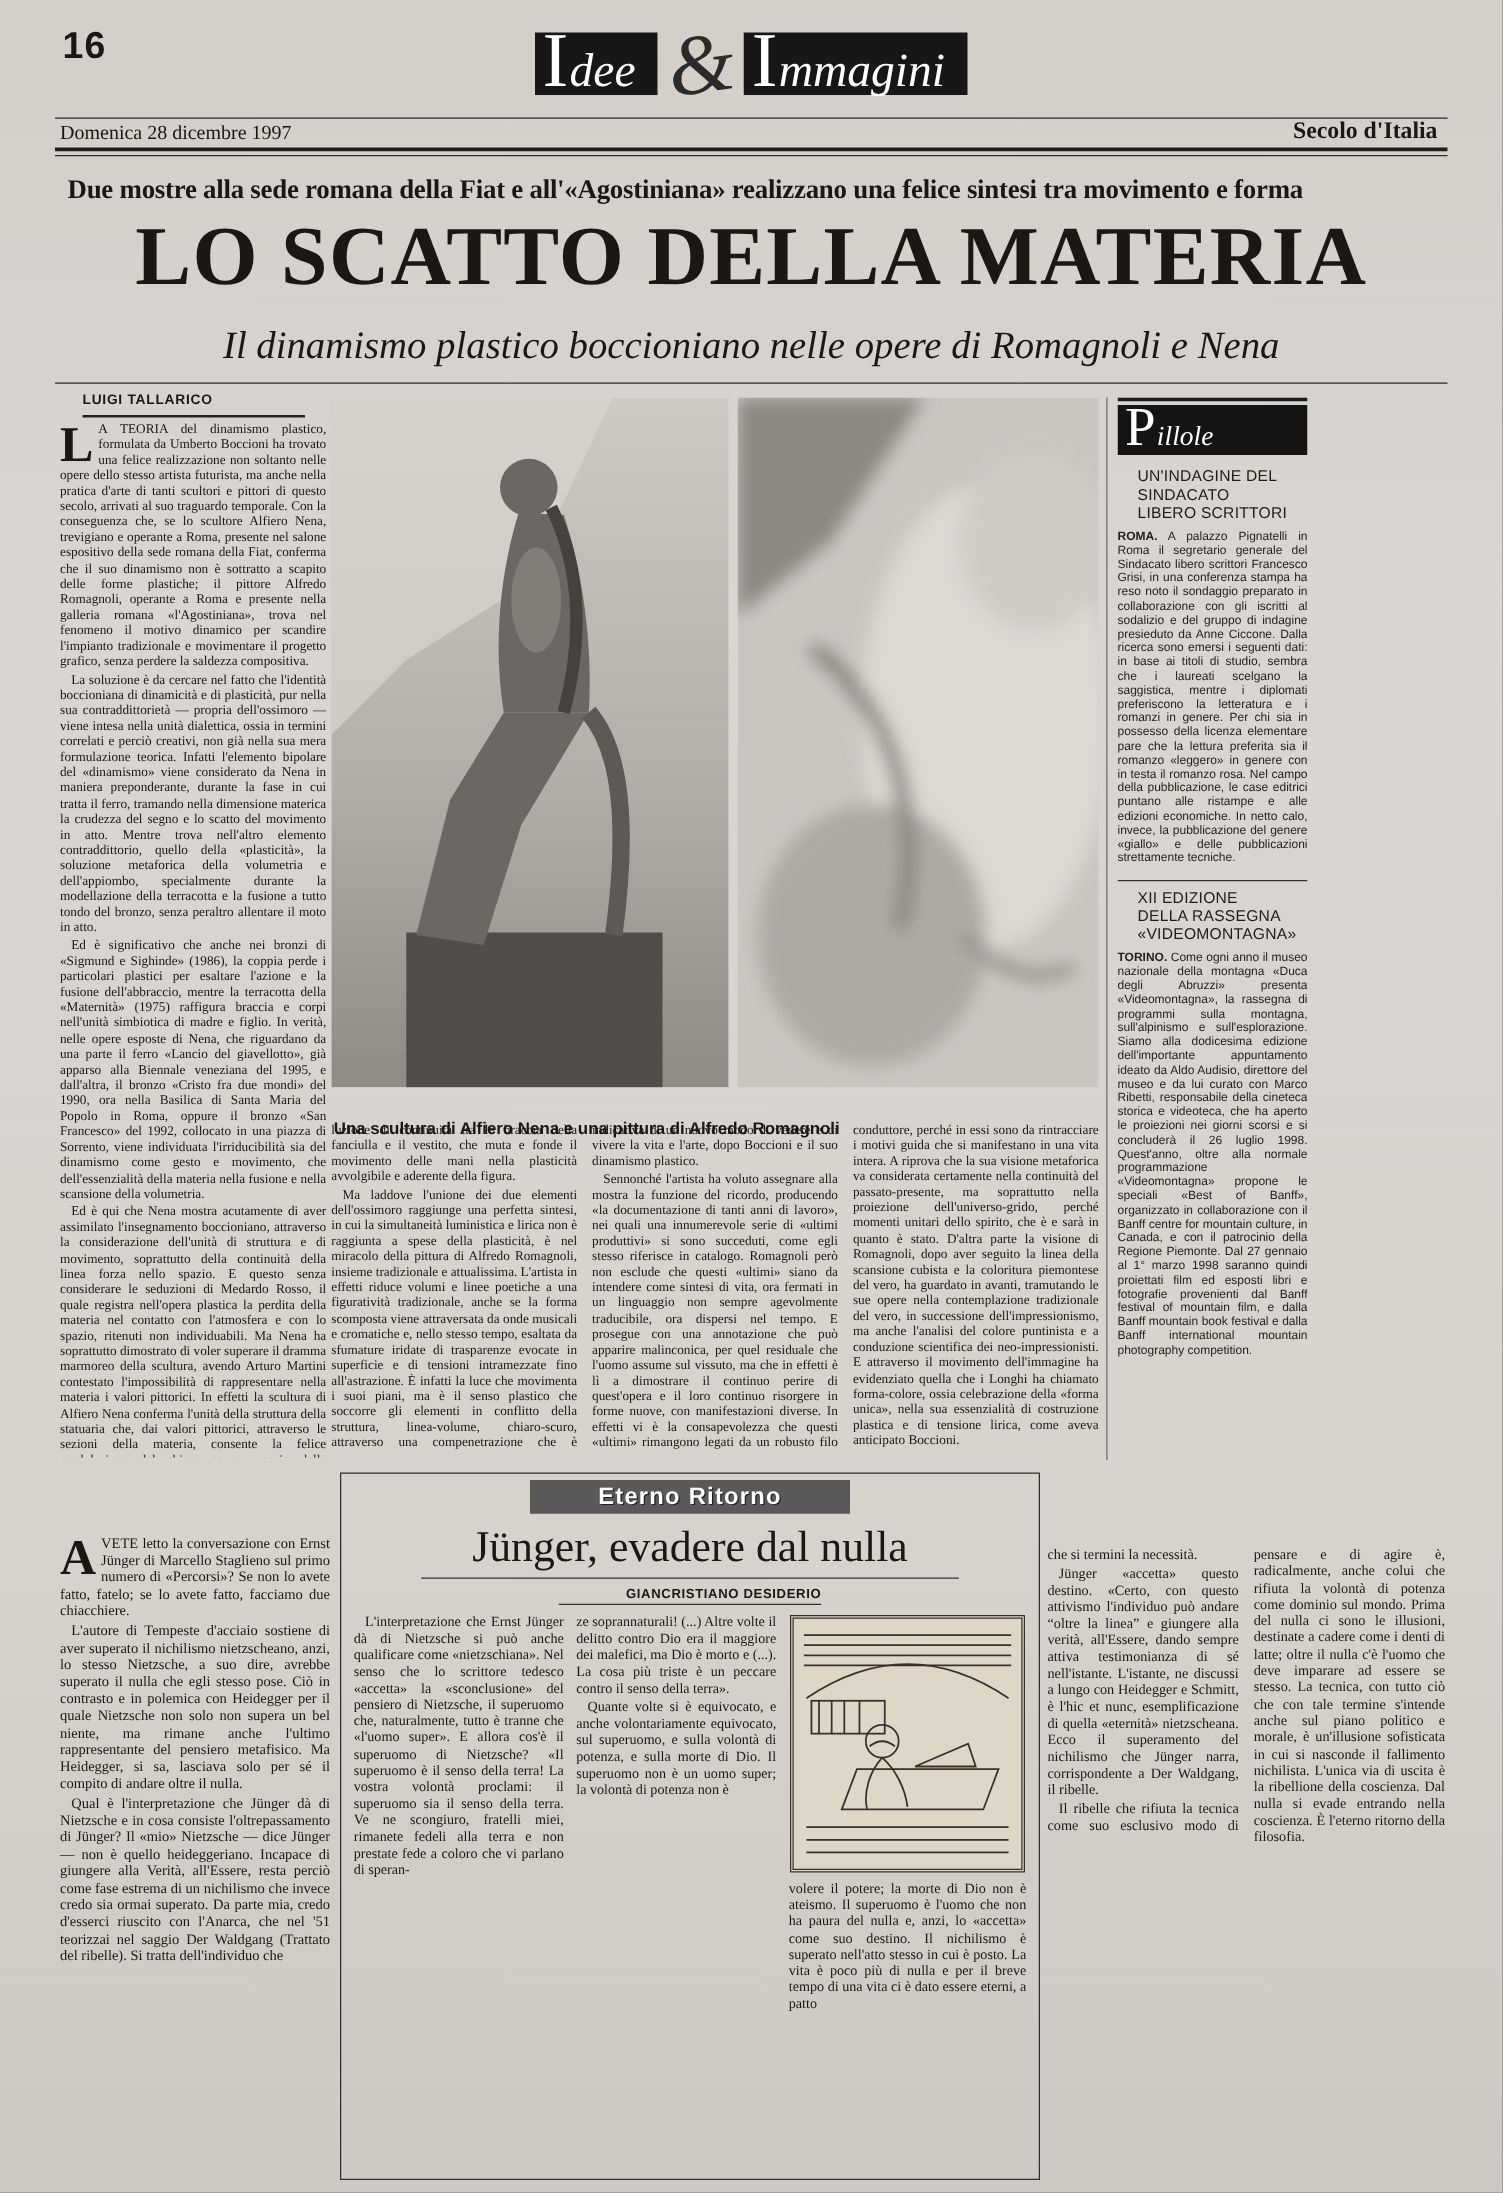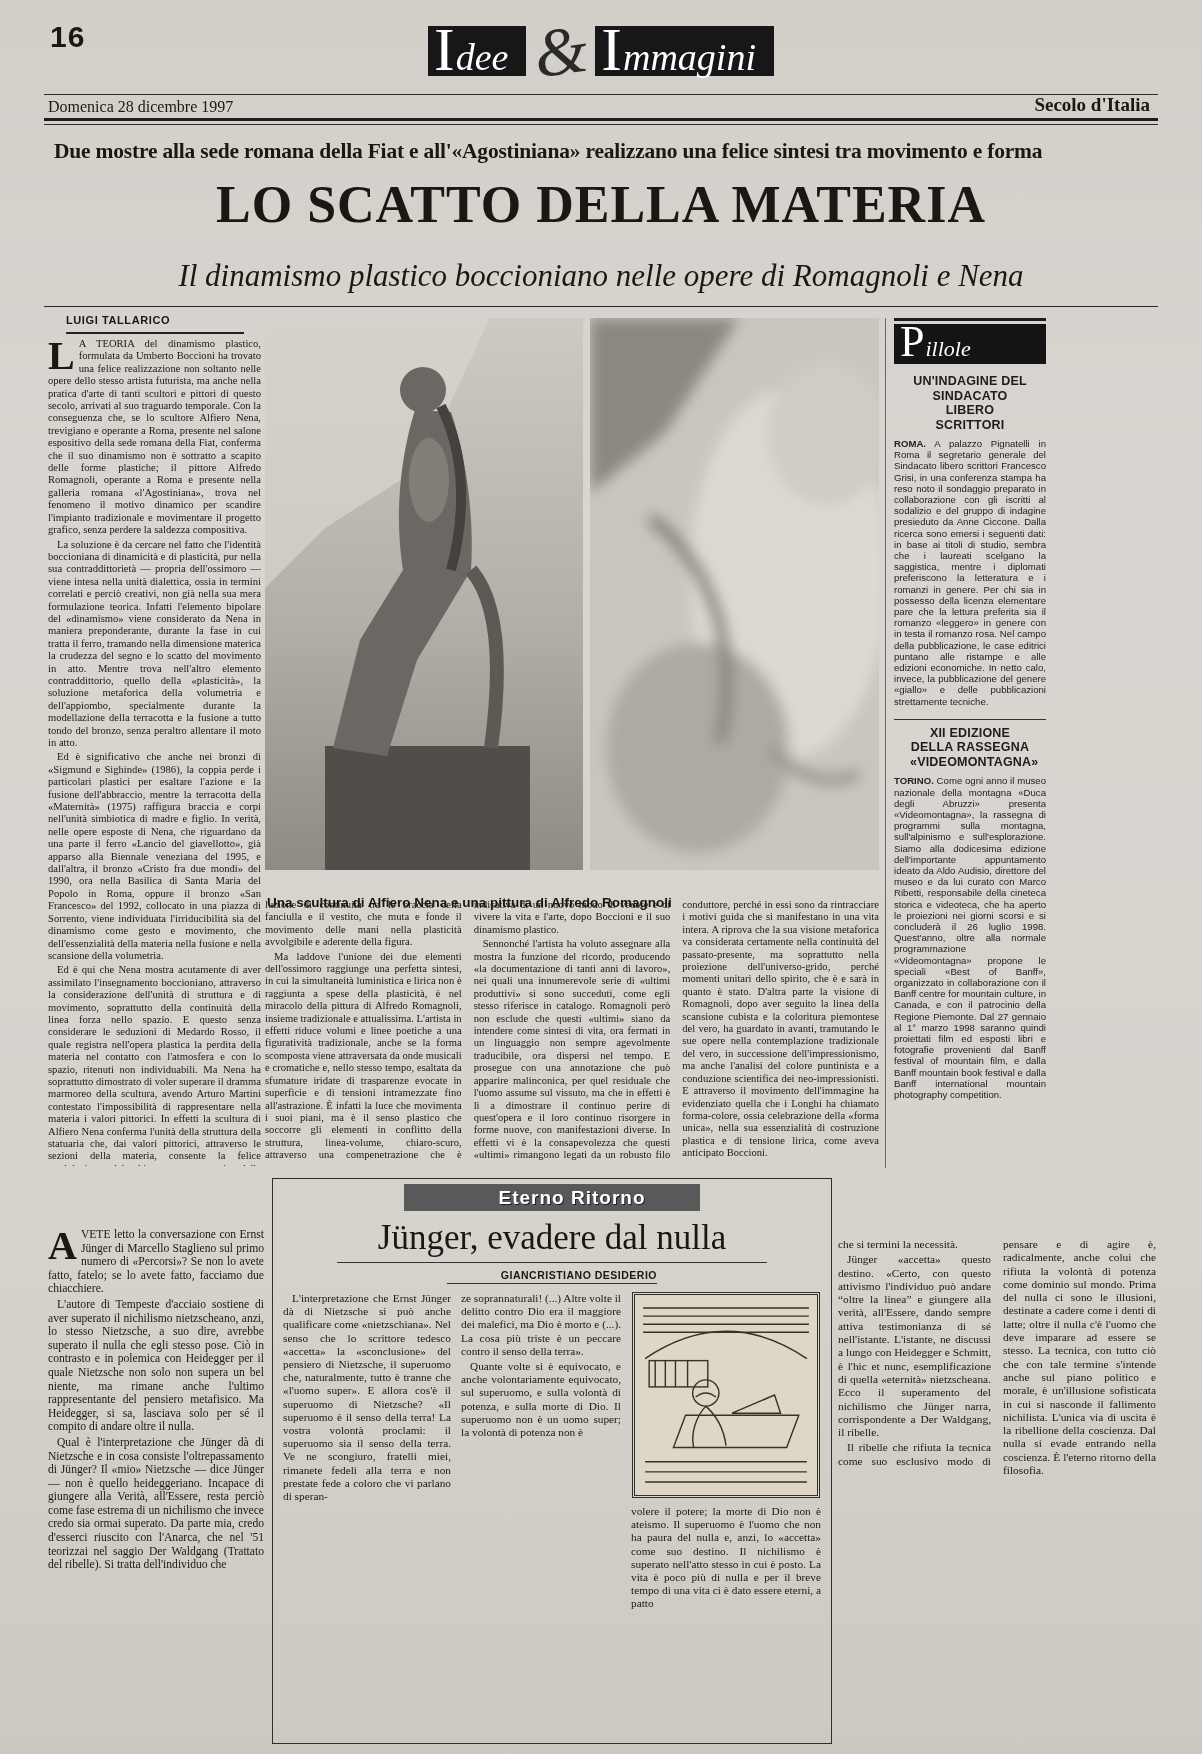--- a/index.html
+++ b/index.html
@@ -15,21 +15,21 @@
   .mastword{font-size:38px;font-style:italic;line-height:42px;}
   .mastamp{font-size:68px;font-style:italic;line-height:40px;color:#2a2a2a;transform:rotate(-8deg);}
   .rule{left:44px;right:44px;border-top:1px solid #2b2b2b;}
   .r-date{top:94px;border-top-width:1.5px;}
   .dateline{left:48px;top:98px;font-size:16px;}
   .papername{right:52px;top:94px;font-size:19px;font-weight:bold;}
   .r-thick{top:118px;border-top:3px solid #1d1d1d;}
   .r-thin2{top:124px;}
   
   .kicker{left:54px;top:139px;width:1110px;font-size:21.5px;font-weight:bold;letter-spacing:-0.2px;}
-  .headline{left:20px;right:20px;top:164px;text-align:center;font-size:52px;font-weight:bold;line-height:82px;letter-spacing:1px;}
+  .headline{left:20px;right:20px;top:164px;text-align:center;font-size:67px;font-weight:bold;line-height:82px;letter-spacing:1px;}
   .subhead{left:0;right:0;top:258px;text-align:center;font-size:31px;font-style:italic;line-height:36px;}
   .r-sub{top:306px;border-top-width:1px;}
   .byline-main{left:66px;top:314px;width:178px;text-align:left;font:bold 11px "Liberation Sans",sans-serif;
     letter-spacing:.6px;border-bottom:2px solid #222;padding-bottom:6px;}
   
   .col1{left:48px;top:338px;width:213px;height:828px;overflow:hidden;font-size:10.6px;line-height:12.4px;text-align:justify;}
   .col1 p,.cont p,.bl p,.jc p,.br p{margin:0 0 2px 0;text-indent:9px;}
   p.first{text-indent:0;}
   p.dropcap::first-letter{float:left;font-size:40px;line-height:31px;padding:2px 4px 0 0;font-weight:bold;}
   
@@ -41,29 +41,29 @@
   .cont{left:265px;top:899px;width:614px;height:268px;overflow:hidden;column-count:3;column-gap:12px;
     font-size:10.6px;line-height:12.4px;text-align:justify;}
   
   .vrule{left:885px;top:318px;height:850px;border-left:1px solid #6b6b6b;}
   .sidebar{left:894px;top:318px;width:152px;height:852px;overflow:hidden;font-family:"Liberation Sans",sans-serif;}
   .sb-toprule{border-top:3px solid #1d1d1d;margin-bottom:3px;}
   .sb-titlebox{background:#141414;color:#fff;height:36px;display:flex;align-items:baseline;padding:0 10px 4px 6px;
     font-family:"Liberation Serif",serif;margin-bottom:10px;}
   .sb-cap{font-size:44px;line-height:36px;margin-right:1px;}
   .sb-word{font-size:22px;font-style:italic;line-height:30px;}
-  .sb-title{font-weight:bold;font-size:12.5px;line-height:14.5px;margin:6px 16px;color:#1c1c1c;letter-spacing:.2px;text-align:center;}
+  .sb-title{font-weight:normal;font-size:12.5px;line-height:14.5px;margin:6px 16px;color:#1c1c1c;letter-spacing:.2px;}
   .sb-body{font-size:9.6px;line-height:11.2px;text-align:justify;color:#222;}
   .sb-divider{border-top:1px solid #333;margin:12px 0 4px;}
   
   .bl{left:48px;top:1228px;width:216px;height:514px;overflow:hidden;font-size:11.6px;line-height:13.6px;text-align:justify;}
   .jbox{left:272px;top:1178px;width:560px;height:566px;border:1px solid #2f2f2f;box-sizing:border-box;overflow:hidden;}
   .eterno{width:256px;height:27px;margin:5px auto 7px;background:#595959;color:#fff;
     font:bold 19px "Liberation Sans",sans-serif;display:flex;align-items:center;justify-content:center;
-    letter-spacing:1px;text-shadow:1px 1px 0 #1f1f1f;padding-left:40px;}
+    letter-spacing:1px;text-shadow:1px 1px 0 #1f1f1f;}
   .jh{text-align:center;font-size:35px;line-height:39px;}
   .jh-rule{width:430px;margin:5px auto 4px;border-top:1px solid #333;}
   .jbyline{width:210px;margin:0 auto 8px;text-align:right;font:bold 10.5px "Liberation Sans",sans-serif;
     border-bottom:1px solid #333;padding:2px 0;letter-spacing:.5px;}
   .jcols{display:flex;gap:10px;padding:0 10px;}
   .jc{font-size:11.3px;line-height:13.2px;text-align:justify;}
   .jc1{width:168px;}
   .jc2{width:190px;flex:none;}
   .jc3{flex:1;}
   .woodcut{width:182px;height:200px;border:3px double #34302a;background:#ddd6c8;margin:0 auto 7px;}

